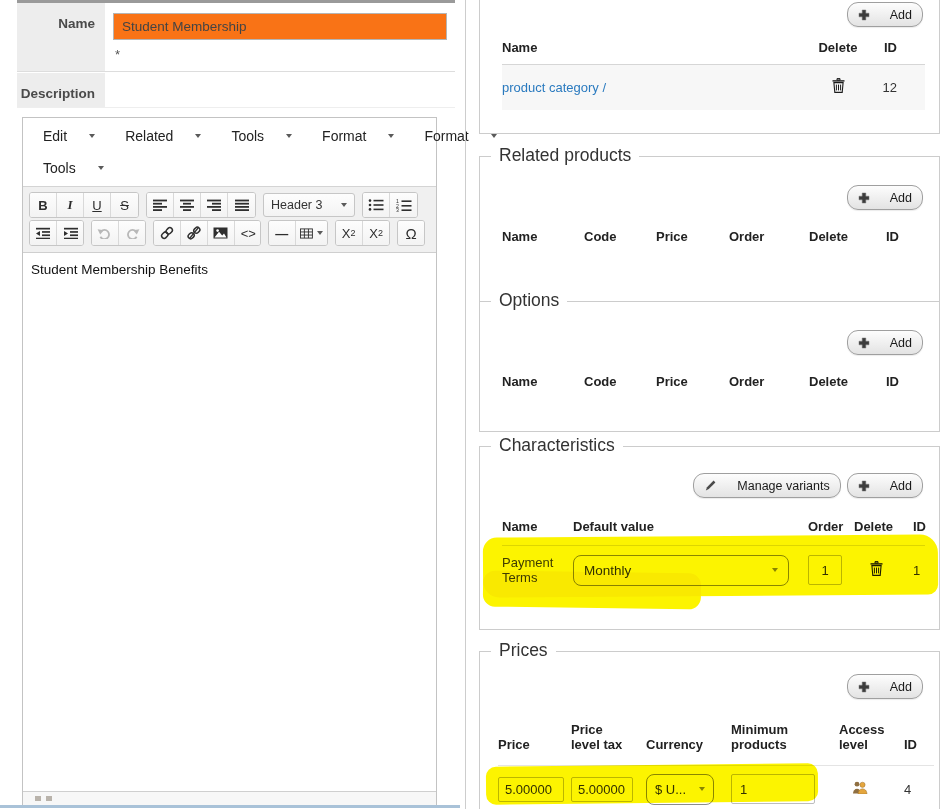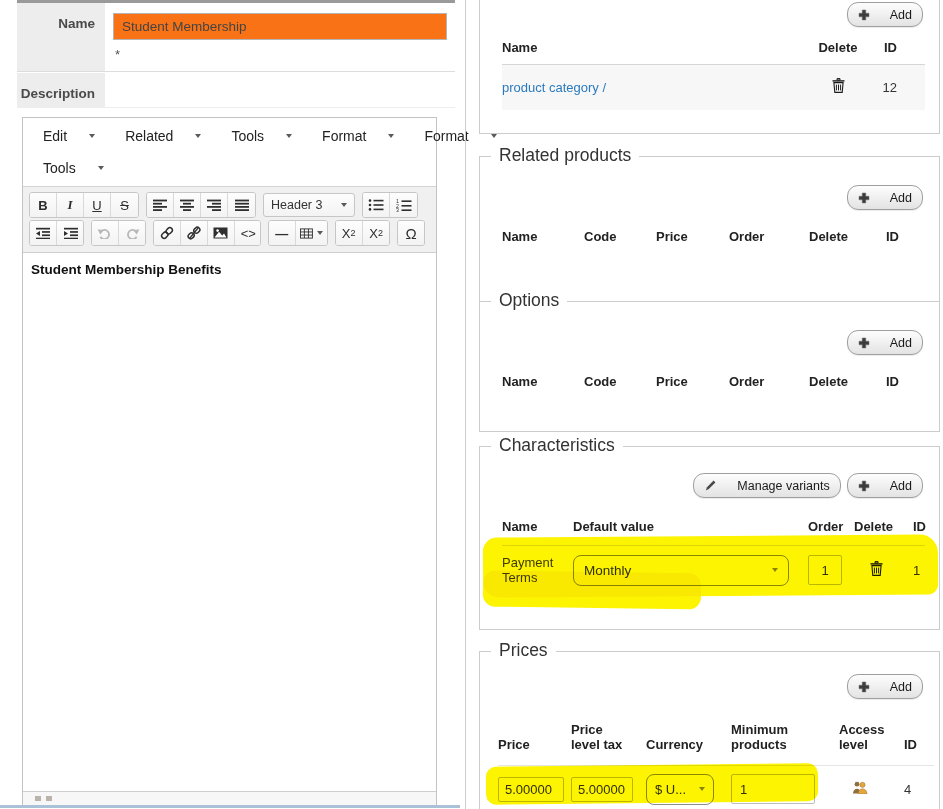--- a/index.html
+++ b/index.html
@@ -35,21 +35,21 @@
   .tb-group .tb-btn:last-child { border-right:none; }
   .tb-bold { font-weight:bold; }
   .tb-italic { font-style:italic; font-family:"Liberation Serif",serif; font-weight:bold; }
   .tb-underline { text-decoration:underline; }
   .tb-strike { text-decoration:line-through; }
   .tb-select { display:flex; align-items:center; justify-content:space-between; width:92px; height:24px;
                border:1px solid #c6c6c6; border-radius:3px; background:linear-gradient(#fdfdfd,#f3f3f3);
                font-size:12.5px; color:#333; padding:0 7px; margin-right:7px; cursor:pointer; }
   .disabled-glyph svg { opacity:1; }
   .editor-content { flex:1; padding:9px 8px; }
-  .content-text { font-size:13.5px; font-weight:bold; color:#111; }
+  .content-text { font-size:13.5px; font-weight:normal; color:#111; }
   .statusbar { height:14px; background:#f7f7f7; border-top:1px solid #cfcfcf; display:flex; align-items:center; gap:5px; padding-left:12px; }
   .status-chip { width:6px; height:5px; background:#b9b3ab; }
   .bottom-line { position:absolute; left:0; top:805px; width:460px; height:3px; background:#a9c2d8; }
   .v-divider { position:absolute; left:465px; top:0; width:1px; height:809px; background:#cdcdcd; }
 
   
   .panel { position:absolute; left:479px; width:461px; border:1px solid #ccc; background:#fff; }
   .panel-legend { position:absolute; top:-12px; left:11px; background:#fff; padding:0 8px;
                   font-size:17.5px; color:#333; }
   .actions { display:flex; justify-content:flex-end; gap:6px; padding-right:16px; }

